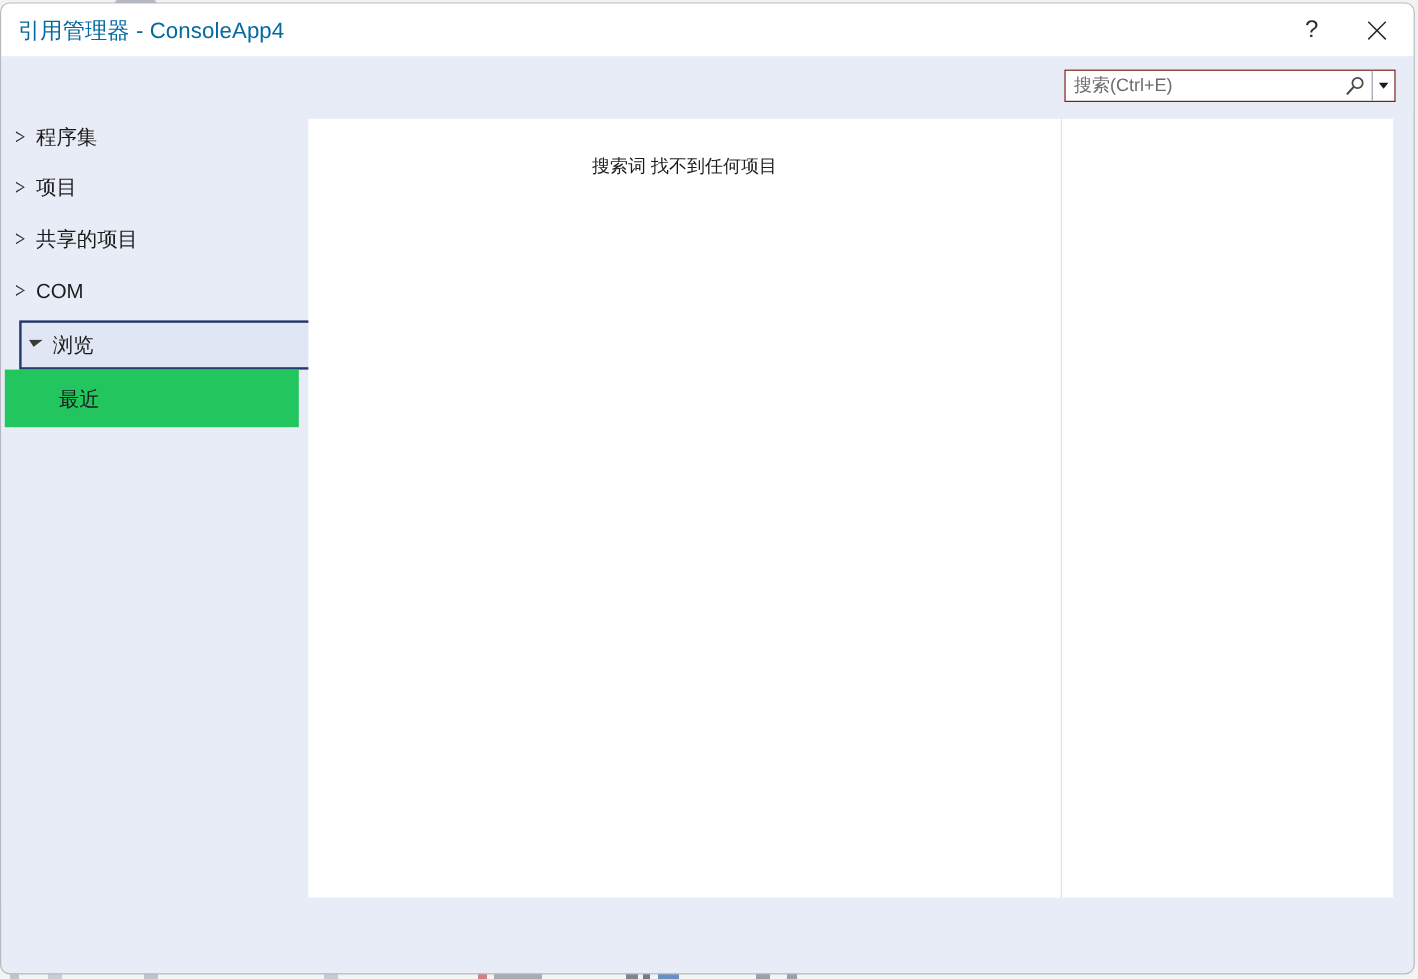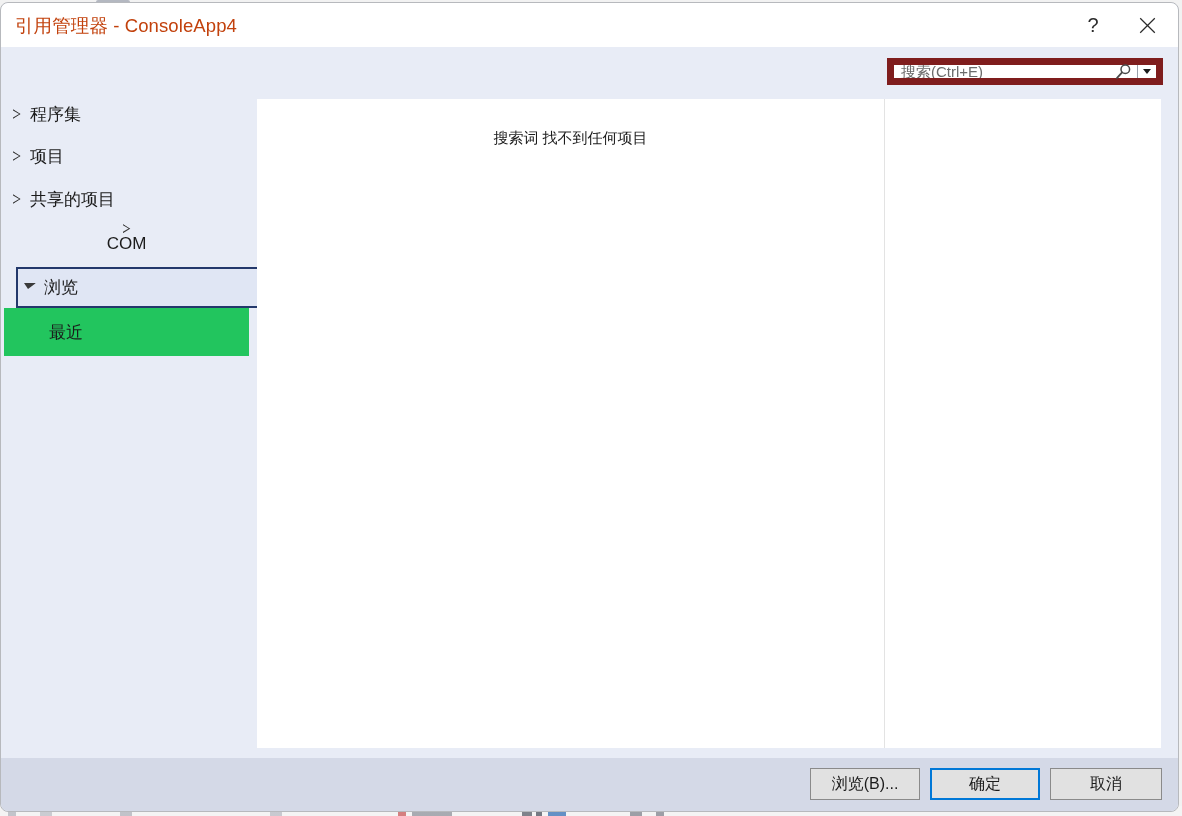--- a/index.html
+++ b/index.html
@@ -71,21 +71,21 @@
     left: 0; top: 0;
     width: 100%;
     height: 44px;
     background: #ffffff;
     border-radius: 7px 7px 0 0;
   }
   #title-text {
     position: absolute;
     left: 14px; top: 10px;
     font-size: 18.5px;
-    color: #c2410c;
+    color: #0369a1;
     letter-spacing: .1px;
     white-space: nowrap;
   }
   .titlebtn {
     position: absolute;
     top: 0;
     width: 46px;
     height: 44px;
     display: flex;
     align-items: center;
@@ -107,21 +107,21 @@
     height: 46px;
     background: #e8ecf6;
   }
   #search-wrap {
     position: absolute;
     left: 886px; top: 11px;
     width: 276px;
     height: 27px;
     display: flex;
     align-items: stretch;
-    border: 7px solid #7f1d1d;
+    border: 1px solid #7f1d1d;
     background: #ffffff;
     box-sizing: border-box;
   }
   #search-input {
     flex: 1 1 auto;
     border: none;
     outline: none;
     background: transparent;
     font-family: inherit;
     font-size: 15px;
@@ -344,21 +344,21 @@
       <span class="label">共享的项目</span>
     </div>
 
     <div class="tree-item" style="top:45px;">
       <span class="glyph">
           <span class="tri-collapsed"></span>
         </span>
       <span class="label">项目</span>
     </div>
 
-    <div class="tree-item" style="top:131px;flex-direction:column;">
+    <div class="tree-item" style="top:131px;">
       <span class="glyph">
           <span class="tri-collapsed"></span>
         </span>
       <span class="label">COM</span>
     </div>
 
     <div class="tree-item selected" style="top: 174px; height: 41px; margin-left: 12px;" id="browse-node">
       <span class="glyph">
           <span class="tri-expanded"></span>
         </span>
@@ -368,19 +368,14 @@
     <div id="tree-child-panel" style="top: 215px; height: 48px;">
       <span class="label">最近</span>
     </div>
   </div>
 
   <div id="content">
     <div id="content-splitter"></div>
     <div id="empty-message">搜索词  找不到任何项目</div>
   </div>
 
-  <div id="footer">
-    <button class="dlg-button" id="browse-button">浏览(B)...</button>
-    <button class="dlg-button" id="ok-button">确定</button>
-    <button class="dlg-button" id="cancel-button">取消</button>
-  </div>
 
 </div>
 
 </body></html>

